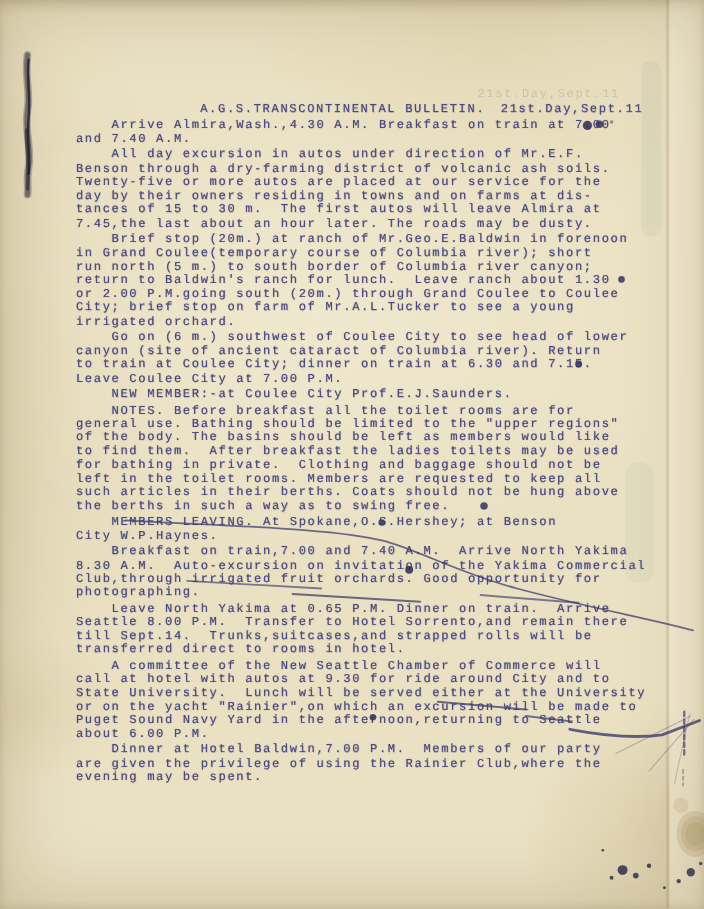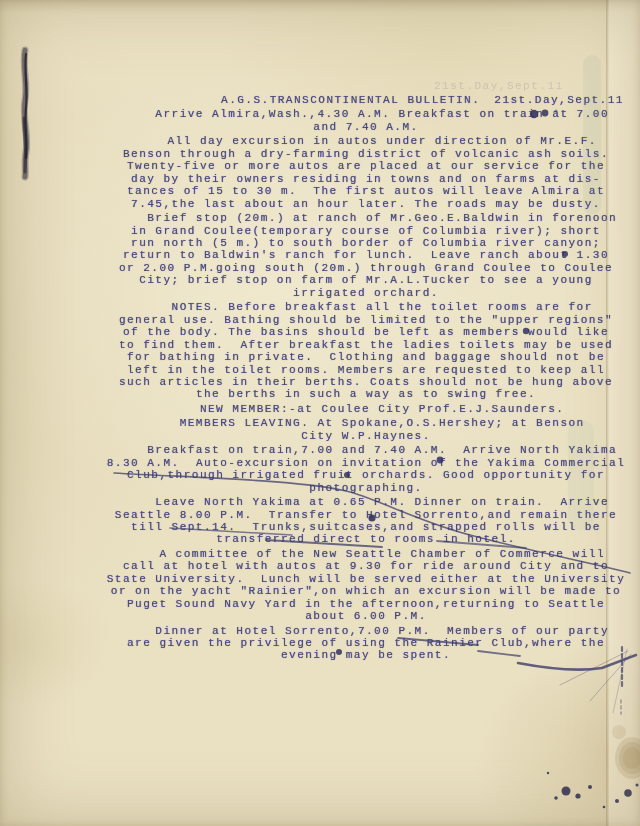--- a/index.html
+++ b/index.html
@@ -9,33 +9,32 @@
   .page{
     position:relative;width:640px;height:826px;
     background:
       linear-gradient(rgba(120,100,60,.14), rgba(120,100,60,0) 14px),
       radial-gradient(ellipse 520px 320px at 45% 35%, rgba(255,250,232,.28), rgba(255,250,232,0) 70%),
       radial-gradient(ellipse 210px 170px at 97% 92%, rgba(150,115,55,.20), rgba(150,115,55,0) 70%),
       radial-gradient(ellipse 130px 95px at 4% 78%, rgba(190,170,110,.16), rgba(190,170,110,0) 70%),
       radial-gradient(ellipse 320px 210px at 70% 6%, rgba(205,185,130,.16), rgba(205,185,130,0) 70%),
       radial-gradient(ellipse 260px 500px at 0% 40%, rgba(180,160,105,.12), rgba(180,160,105,0) 75%),
       #eae1c3;
-    text-align: center;
   }
   
   .right-strip{
     position:absolute;left:609px;top:0;width:31px;height:826px;
     background:rgba(249,242,220,.55);
   }
   .fold-line{
     position:absolute;left:606px;top:0;width:2px;height:826px;
     background:linear-gradient(to right, rgba(110,90,50,.28), rgba(110,90,50,.08));
   }
   .doc{
-    position:absolute;left:92px;top:94px;width:548px;
+    position:absolute;left:69px;top:94px;width:548px;
     font-family:"Liberation Mono","DejaVu Sans Mono",monospace;
     font-size:11px;line-height:12.45px;letter-spacing:1.5px;
     color:#4a4980;
     text-shadow:0 0 1px rgba(74,73,128,.55), .4px .4px 0 rgba(74,73,128,.22);
   }
   .doc p{margin:0 0 2px 0;white-space:pre-wrap;}
   .title-row{white-space:pre;margin:0 0 2px 0;}
   .title-row .ttl{padding-left:113px;}
   .title-row .tdate{margin-left:14px;}
   .date-line{padding-left:324px;margin-top:4px !important;}
@@ -73,48 +72,52 @@
 day by their owners residing in towns and on farms at dis-
 tances of 15 to 30 m.  The first autos will leave Almira at
 7.45,the last about an hour later. The roads may be dusty.</p>
     <p>    Brief stop (20m.) at ranch of Mr.Geo.E.Baldwin in forenoon
 in Grand Coulee(temporary course of Columbia river); short
 run north (5 m.) to south border of Columbia river canyon;
 return to Baldwin's ranch for lunch.  Leave ranch about 1.30
 or 2.00 P.M.going south (20m.) through Grand Coulee to Coulee
 City; brief stop on farm of Mr.A.L.Tucker to see a young
 irrigated orchard.</p>
+    <p>    Go on (6 m.) southwest of Coulee City to see head of lower
+canyon (site of ancient cataract of Columbia river). Return
+to train at Coulee City; dinner on train at 6.30 and 7.15.
+Leave Coulee City at 7.00 P.M.</p>
+    <p>    NEW MEMBER:-at Coulee City Prof.E.J.Saunders.</p>
     <p>    NOTES. Before breakfast all the toilet rooms are for
 general use. Bathing should be limited to the "upper regions"
 of the body. The basins should be left as members would like
 to find them.  After breakfast the ladies toilets may be used
 for bathing in private.  Clothing and baggage should not be
 left in the toilet rooms. Members are requested to keep all
 such articles in their berths. Coats should not be hung above
 the berths in such a way as to swing free.</p>
-    <p>    NEW MEMBER:-at Coulee City Prof.E.J.Saunders.</p>
     <p>    MEMBERS LEAVING. At Spokane,O.S.Hershey; at Benson
 City W.P.Haynes.</p>
 
     <p>    Breakfast on train,7.00 and 7.40 A.M.  Arrive North Yakima
 8.30 A.M.  Auto-excursion on invitation of the Yakima Commercial
 Club,through irrigated fruit orchards. Good opportunity for
 photographing.</p>
     <p>    Leave North Yakima at 0.65 P.M. Dinner on train.  Arrive
 Seattle 8.00 P.M.  Transfer to Hotel Sorrento,and remain there
 till Sept.14.  Trunks,suitcases,and strapped rolls will be
 transferred direct to rooms in hotel.</p>
 
     <p>    A committee of the New Seattle Chamber of Commerce will
 call at hotel with autos at 9.30 for ride around City and to
 State University.  Lunch will be served either at the University
 or on the yacht "Rainier",on which an excursion will be made to
 Puget Sound Navy Yard in the afternoon,returning to Seattle
 about 6.00 P.M.</p>
-    <p>    Dinner at Hotel Sorrento,7.00 P.M.  Members of our party
+    <p>    Dinner at Hotel Baldwin,7.00 P.M.  Members of our party
 are given the privilege of using the Rainier Club,where the
 evening may be spent.</p>
   </div>
 
   <svg class="marks" width="640" height="826" viewBox="0 0 640 826">
 
     <g fill="none" stroke-linecap="round">
       <path d="M25,50 C22,68 28,84 25,100 C22,118 29,136 26,152 C24,163 26,171 25,177" stroke="#23223a" stroke-width="7" opacity="0.28"></path>
       <path d="M25,50 C22,68 28,84 25,100 C22,118 29,136 26,152 C24,163 26,171 25,177" stroke="#23223a" stroke-width="4.5" opacity="0.45"></path>
       <path d="M26,54 C24,72 28,90 26,108 C24,126 28,142 26,158" stroke="#1c1b30" stroke-width="2.2" opacity="0.8"></path>

